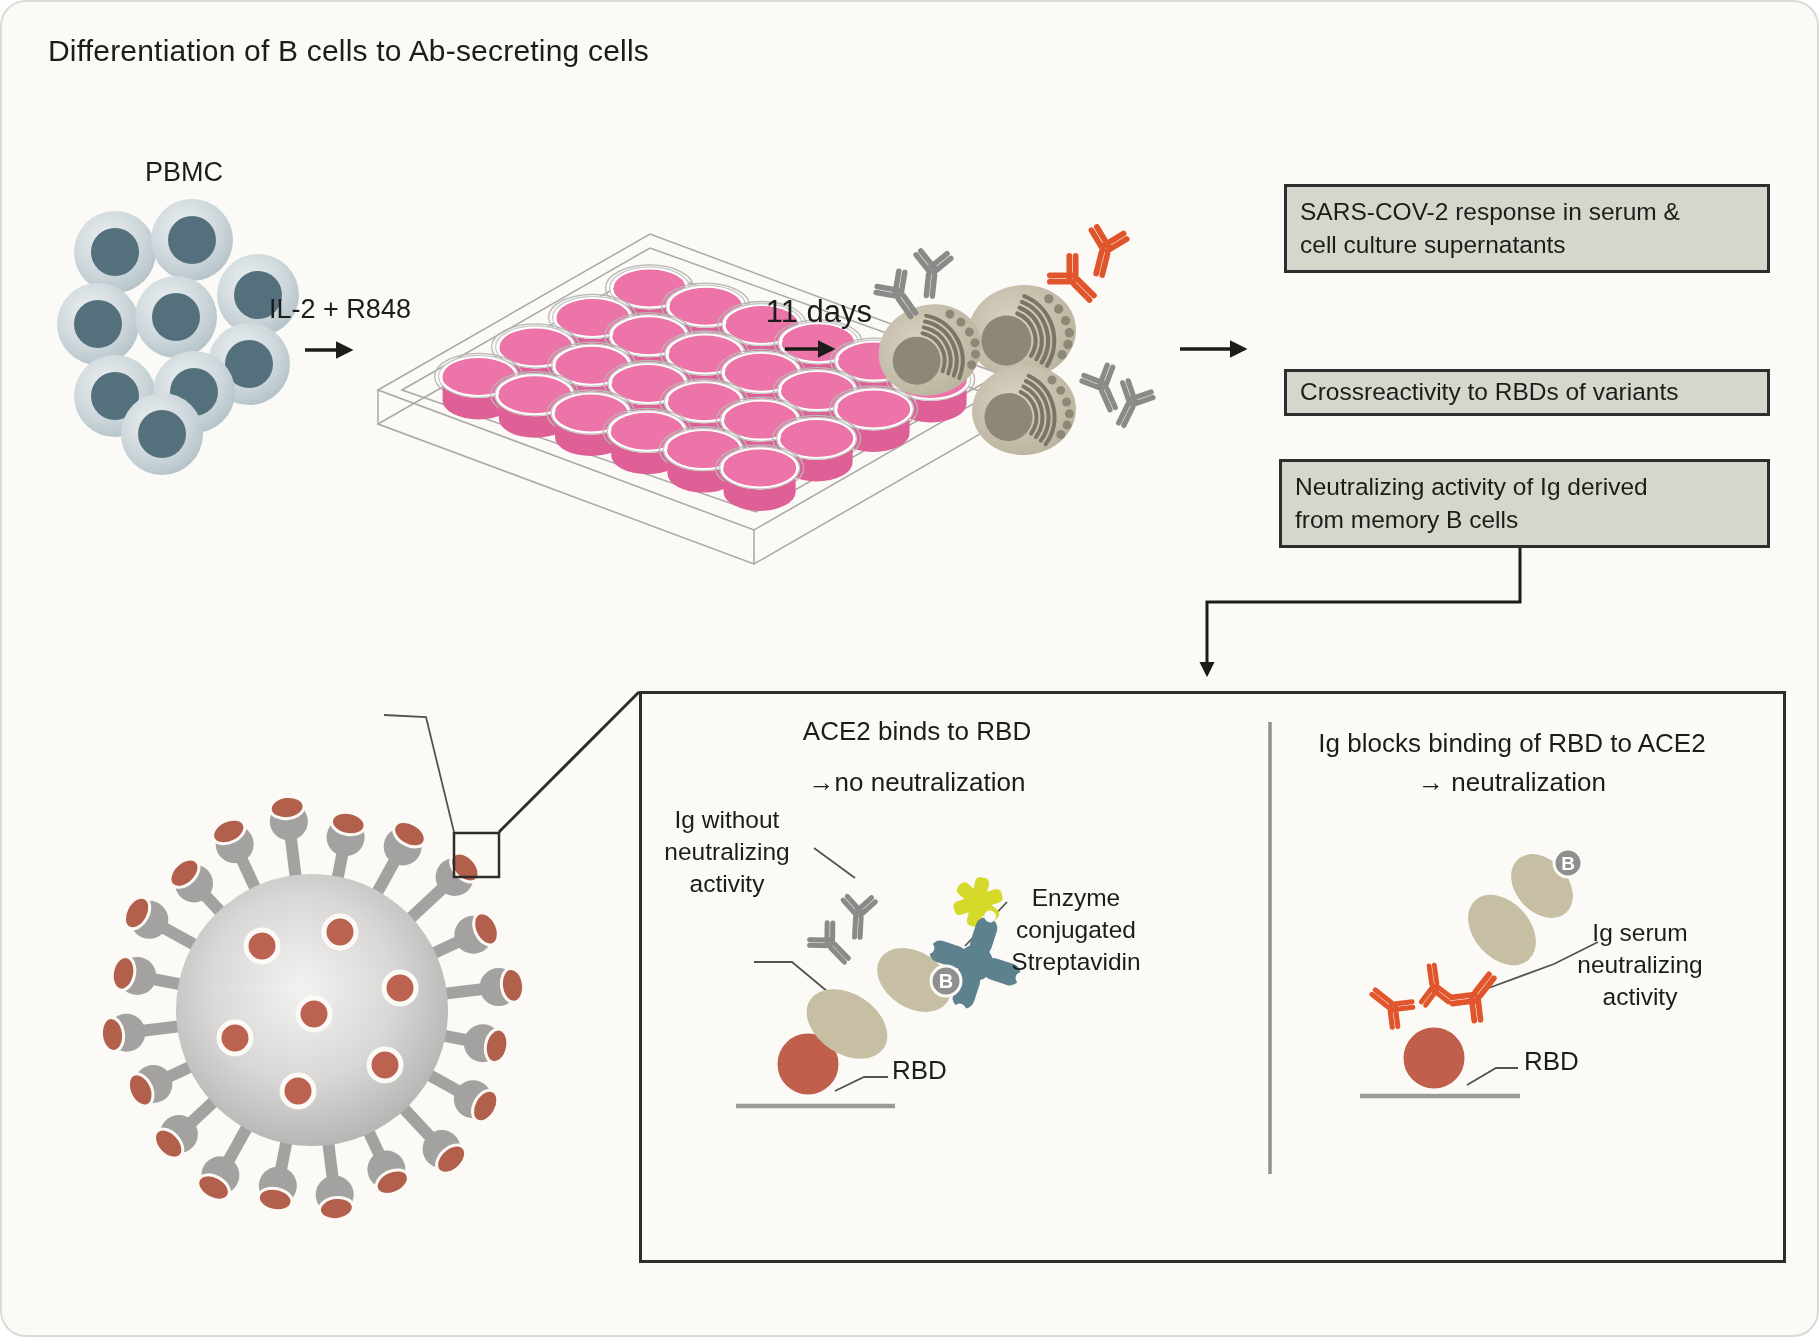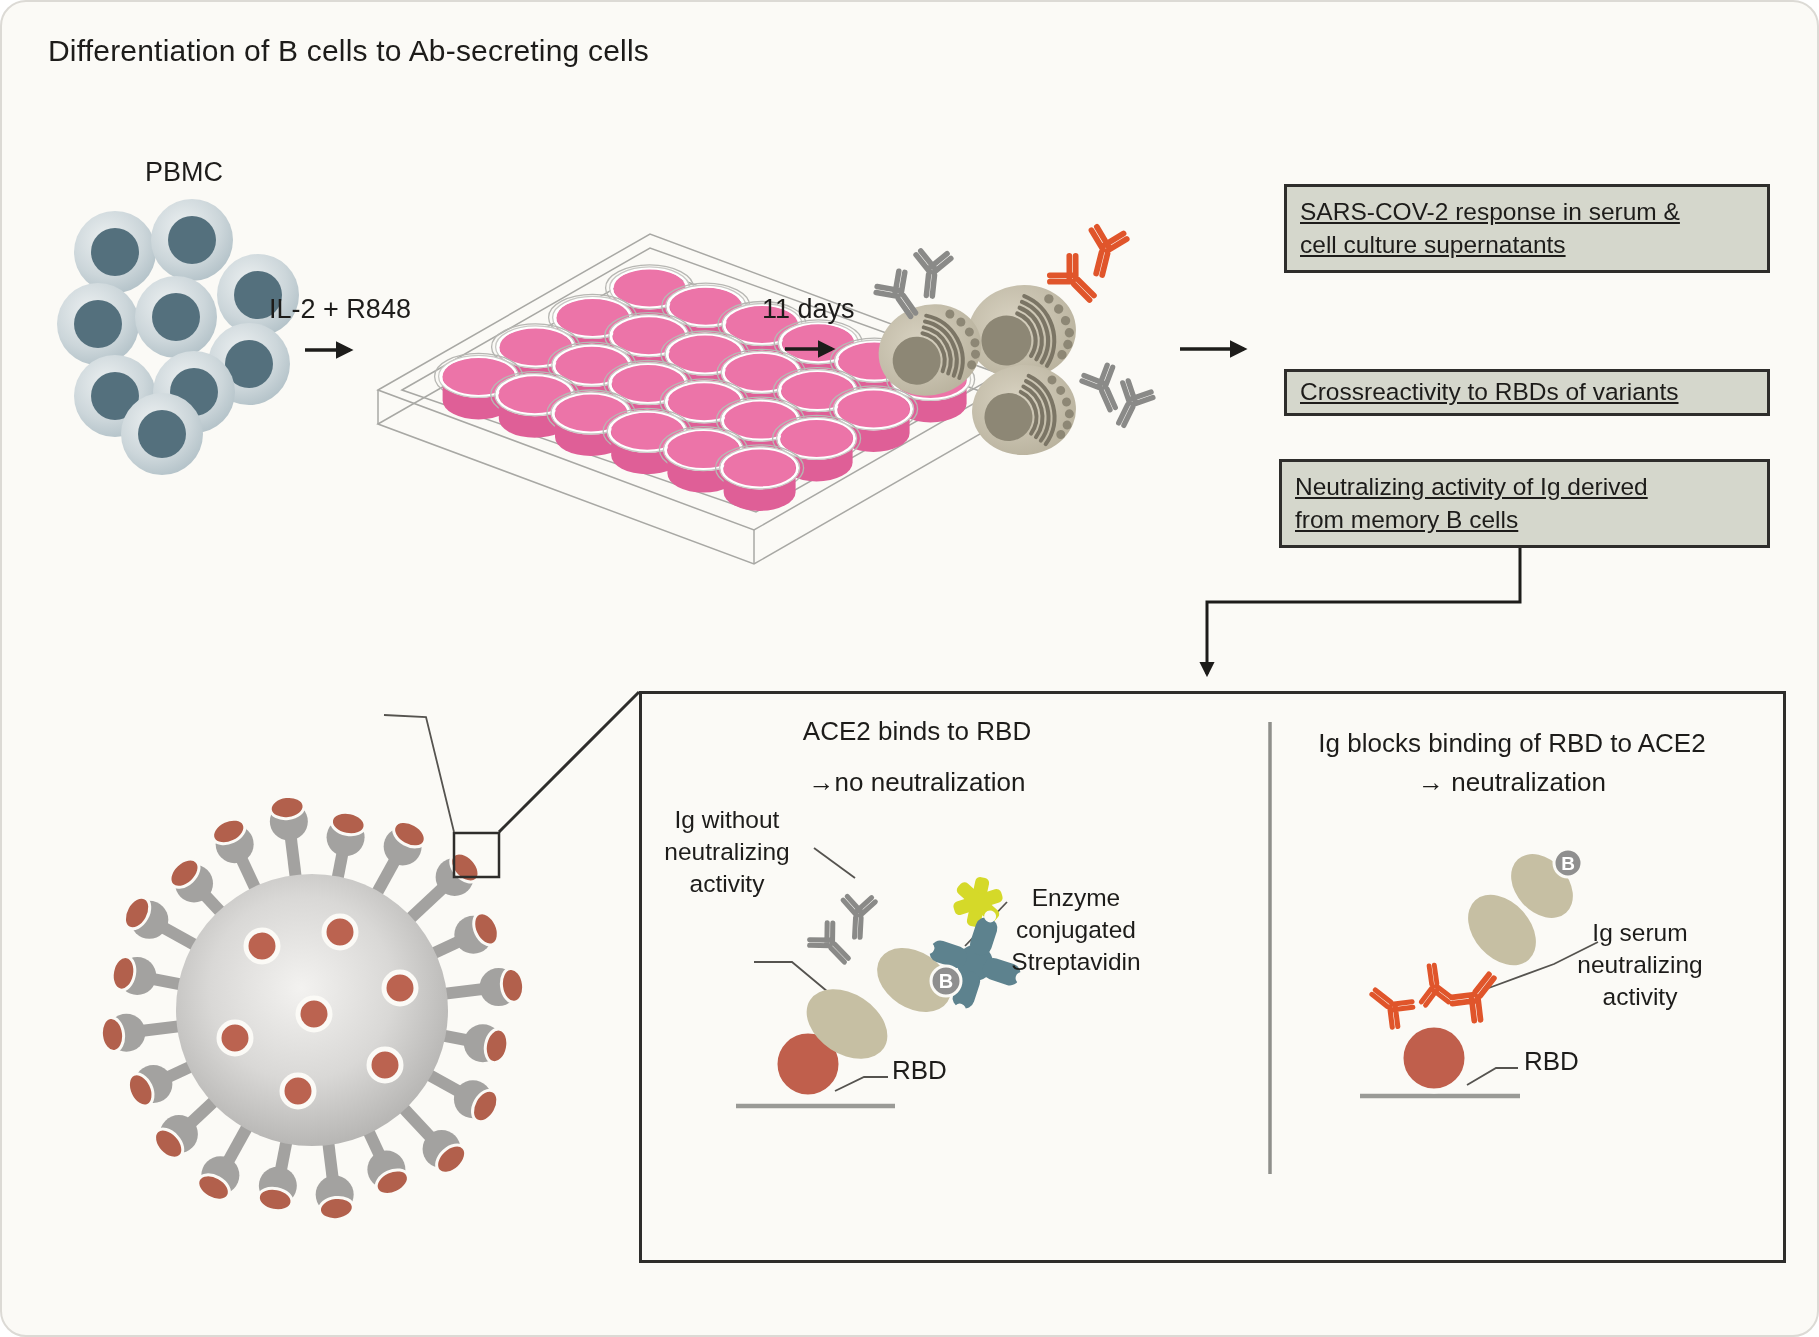--- a/index.html
+++ b/index.html
@@ -7,25 +7,25 @@
     position:relative;width:1819px;height:1337px;
     background:#fbfaf6;border:2px solid #dcdad5;border-radius:26px;
     box-sizing:border-box;overflow:hidden;
     font-family:"Liberation Sans",sans-serif;color:#1d1c1a;
   }
   .art{position:absolute;left:0;top:0;}
   .txt{position:absolute;white-space:pre-line;}
   .title{left:46px;top:32px;font-size:30px;letter-spacing:.2px;}
   .pbmc-lbl{left:143px;top:155px;font-size:27px;}
   .stim-lbl{left:263px;top:292px;width:150px;text-align:center;font-size:27px;}
-  .dur-lbl{left:760px;top:292px;width:110px;text-align:left;font-size:27px;}
+  .dur-lbl{left:760px;top:292px;width:110px;text-align:right;font-size:31px;}
   .obox{
     position:absolute;background:#d5d7cc;border:3px solid #2e2d2b;
     box-sizing:border-box;display:flex;align-items:center;
-    font-size:24.5px;line-height:1.33;padding:4px 13px;white-space:pre-line;text-decoration:underline;
+    font-size:24.5px;line-height:1.33;padding:4px 13px;white-space:pre-line;
   }
   .dbox{
     position:absolute;left:637px;top:689px;width:1147px;height:572px;
     border:3px solid #2e2d2b;box-sizing:border-box;background:transparent;
   }
   .ptitle{font-size:26px;text-align:center;}
   .lbl{font-size:24.5px;line-height:1.3;text-align:center;}
   .rbd-lbl{font-size:26px;}
   .spike-lbl{left:182px;top:684px;width:200px;}
 </style>

